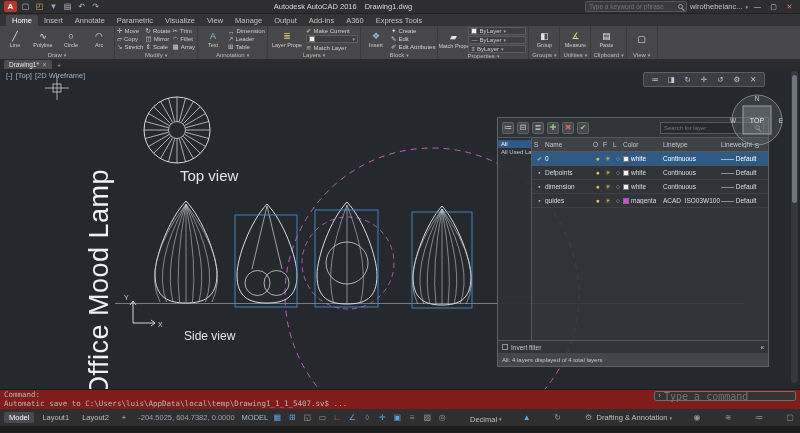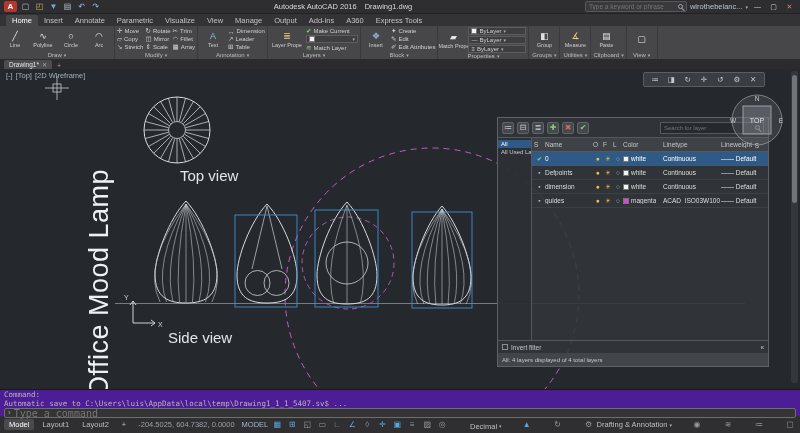--- a/index.html
+++ b/index.html
@@ -72,21 +72,21 @@
   .ghead{background:#3e4246;color:#c3c7cb;border-bottom:1px solid #55595d}
   .grow.sel{background:#2e5a85;color:#fff}
   .cell-ic{font-size:6.5px;text-align:center}
   .on{color:#f0c23c}.neutral{color:#b8bcc0}
   .colorcell{display:flex;align-items:center;gap:2px}
   .pal-footer{height:13px;display:flex;align-items:center;gap:3px;padding:0 4px;border-top:1px solid #55595d;color:#c3c7cb}
   .chk{width:6px;height:6px;border:1px solid #8a8f94;display:inline-block}
   .pal-status{height:13px;background:#42464a;display:flex;align-items:center;padding:0 4px;color:#c3c7cb;font-size:6px}
 
   
-  #cmdline{height:27px;background:#4c1d95;border-top:1px solid #1a1a1a;padding:1px 4px;display:flex;flex-direction:column;justify-content:space-between}
+  #cmdline{height:20px;background:#7f1d1d;border-top:1px solid #1a1a1a;padding:1px 4px;display:flex;flex-direction:row;justify-content:space-between}
   .cmd-hist{font-family:"DejaVu Sans Mono",monospace;font-size:7.5px;line-height:8.5px;color:#b6b6b6}
   .cmd-input-row{height:10px;display:flex;align-items:center;gap:3px;border:1px solid #6e6e6e;border-radius:2px;background:#343434;padding:0 3px;margin-bottom:1px}
   .cmd-input-row .ic{color:#9aa0a6;font-size:8px}
   .cmd-input-row input{flex:1;background:transparent;border:none;outline:none;color:#ccc;font-size:10px;font-family:"DejaVu Sans Mono",monospace}
 
   
   #statusbar{height:17px;background:#2f2f31;display:flex;align-items:center;gap:3px;padding:0 4px;font-size:7.5px;color:#bfbfbf}
   .stab{padding:1px 5px;border-radius:2px}
   .stab.active{background:#4a4a4e;color:#fff}
   #coords{color:#9aa0a6;margin:4px 4px;white-space:nowrap}
@@ -481,21 +481,21 @@
   </svg>
 
   <div id="vp-controls">
     <span>[-]</span>
     <span>[Top]</span>
     <span>[2D Wireframe]</span>
   </div>
 
   <div id="vtitle" class="cv-label">Office Mood Lamp</div>
   <div class="cv-label" style="left:180px;top:98px;font-size:15px">Top view</div>
-  <div class="cv-label" style="left:168px;top:260px;font-size:15px">Side view</div>
+  <div class="cv-label" style="left:184px;top:260px;font-size:12px">Side view</div>
 
   <div id="mini-toolbar">
     <span class="ic">≔</span>
     <span class="ic">◨</span>
     <span class="ic">↻</span>
     <span class="ic">✛</span>
     <span class="ic">↺</span>
     <span class="ic">⚙</span>
     <span class="ic">✕</span>
   </div>

